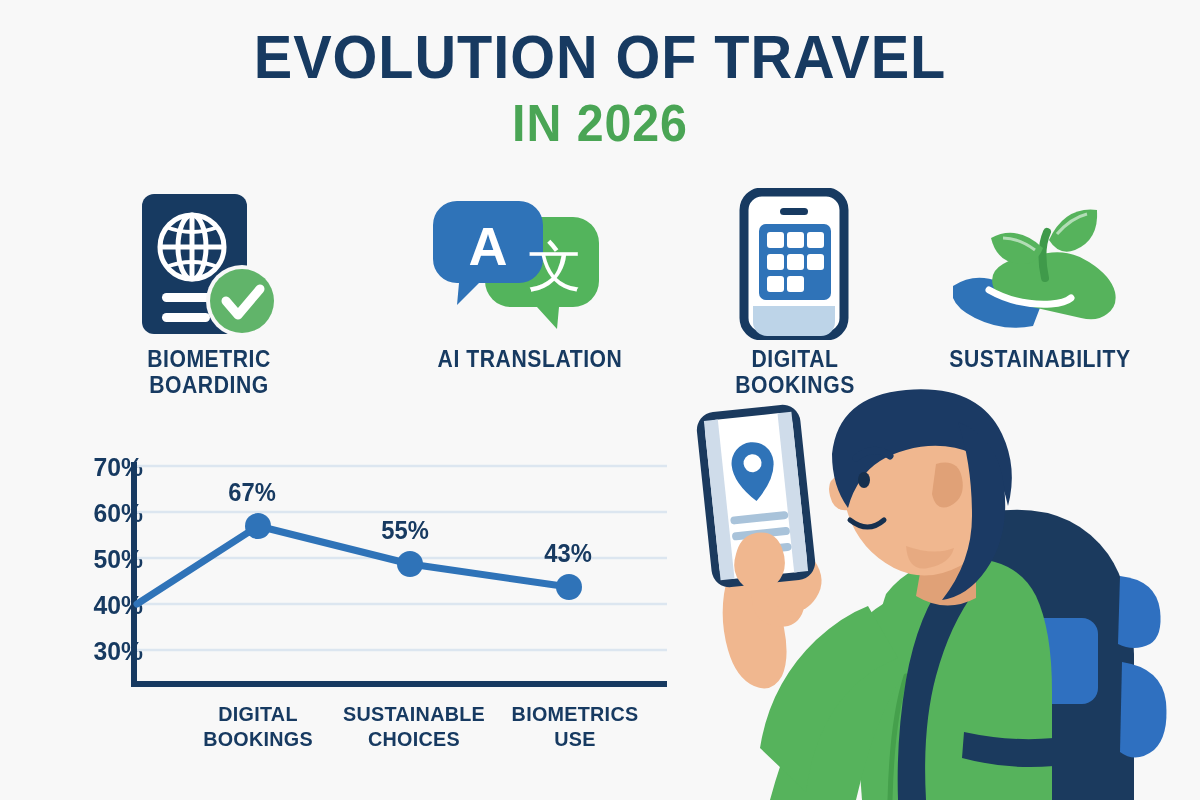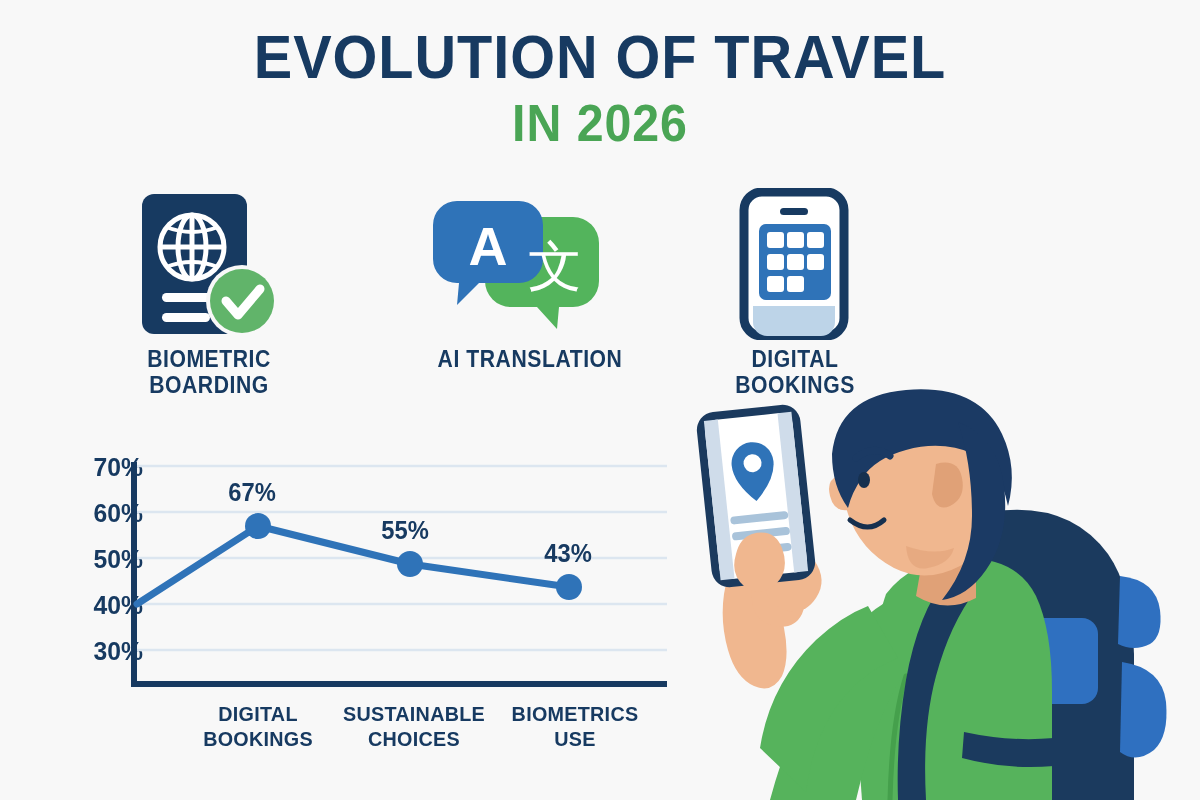--- a/index.html
+++ b/index.html
@@ -147,20 +147,37 @@
           <rect x="29" y="88" width="17" height="16" rx="3" fill="#ffffff"></rect>
           <rect x="49" y="88" width="17" height="16" rx="3" fill="#ffffff"></rect>
         </svg>
       </div>
       <div class="icon-label">
         <div>DIGITAL</div>
         <div>BOOKINGS</div>
       </div>
     </div>
 
+    <div class="icon-cell c3">
+      <div class="icon-art">
+        <svg width="190" height="140" viewBox="0 0 190 140">
+          <path d="M8 92 q22 -14 46 -4 l44 18 l-10 26 q-30 6 -58 -8 q-18 -9 -22 -20 z" fill="#2f73b8"></path>
+          <path d="M90 62 q30 -10 54 6 q22 14 26 30 q3 14 -8 22 q-10 8 -26 4 l-62 -14 q-22 -5 -26 -18 q-4 -14 10 -22 q14 -8 32 -8 z" fill="#56b35c"></path>
+          <path d="M44 96 q28 16 62 14 q14 -1 20 -6" fill="none" stroke="#ffffff" stroke-width="7" stroke-linecap="round"></path>
+          <path d="M100 84 q-6 -28 2 -46" fill="none" stroke="#3f9a4a" stroke-width="8" stroke-linecap="round"></path>
+          <path d="M104 46 q16 -34 48 -30 q2 30 -22 40 q-16 6 -26 -10 z" fill="#56b35c"></path>
+          <path d="M98 54 q-26 -24 -52 -10 q6 26 32 26 q14 0 20 -16 z" fill="#56b35c"></path>
+          <path d="M112 40 q14 -16 30 -20" fill="none" stroke="#ffffff" stroke-width="3" opacity="0.55"></path>
+          <path d="M90 56 q-16 -12 -32 -12" fill="none" stroke="#ffffff" stroke-width="3" opacity="0.55"></path>
+        </svg>
+      </div>
+      <div class="icon-label">
+        <div>SUSTAINABILITY</div>
+      </div>
+    </div>
   </div>
 
   <div class="chart">
 
     <div class="y-label" style="top:12px;">70%</div>
     <div class="y-label" style="top:58px;">60%</div>
     <div class="y-label" style="top:104px;">50%</div>
     <div class="y-label" style="top:150px;">40%</div>
     <div class="y-label" style="top:196px;">30%</div>
 

